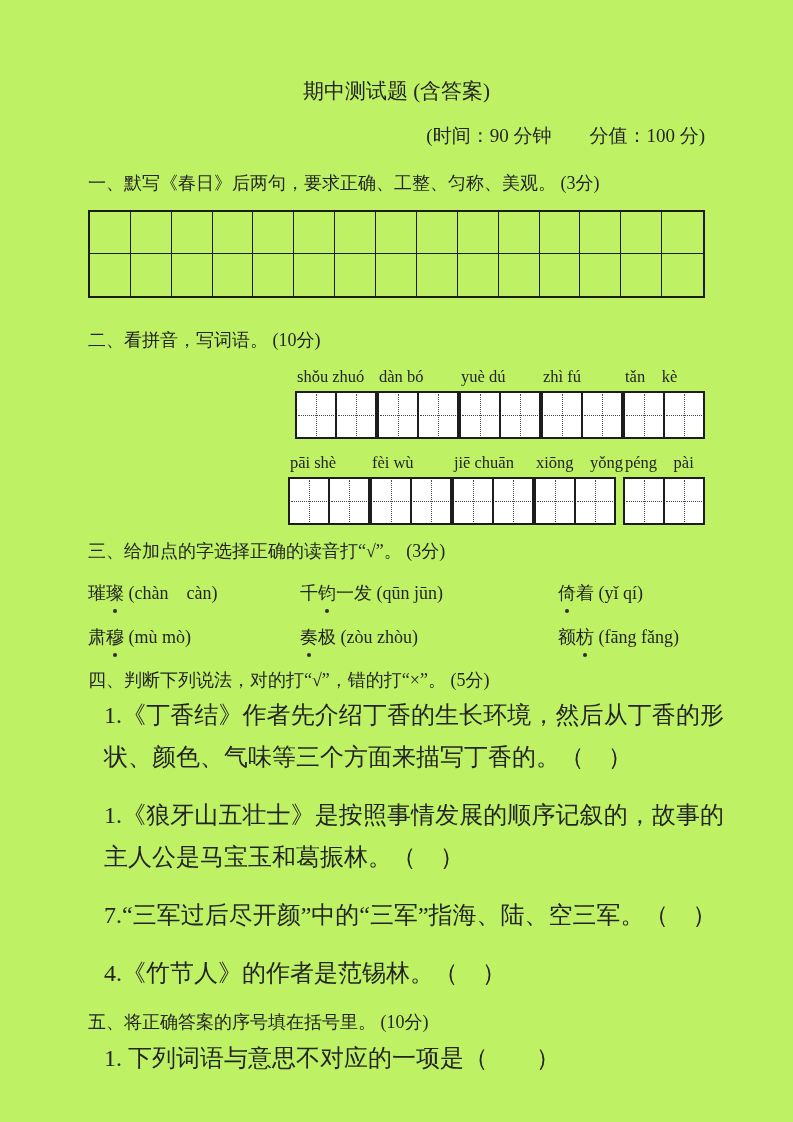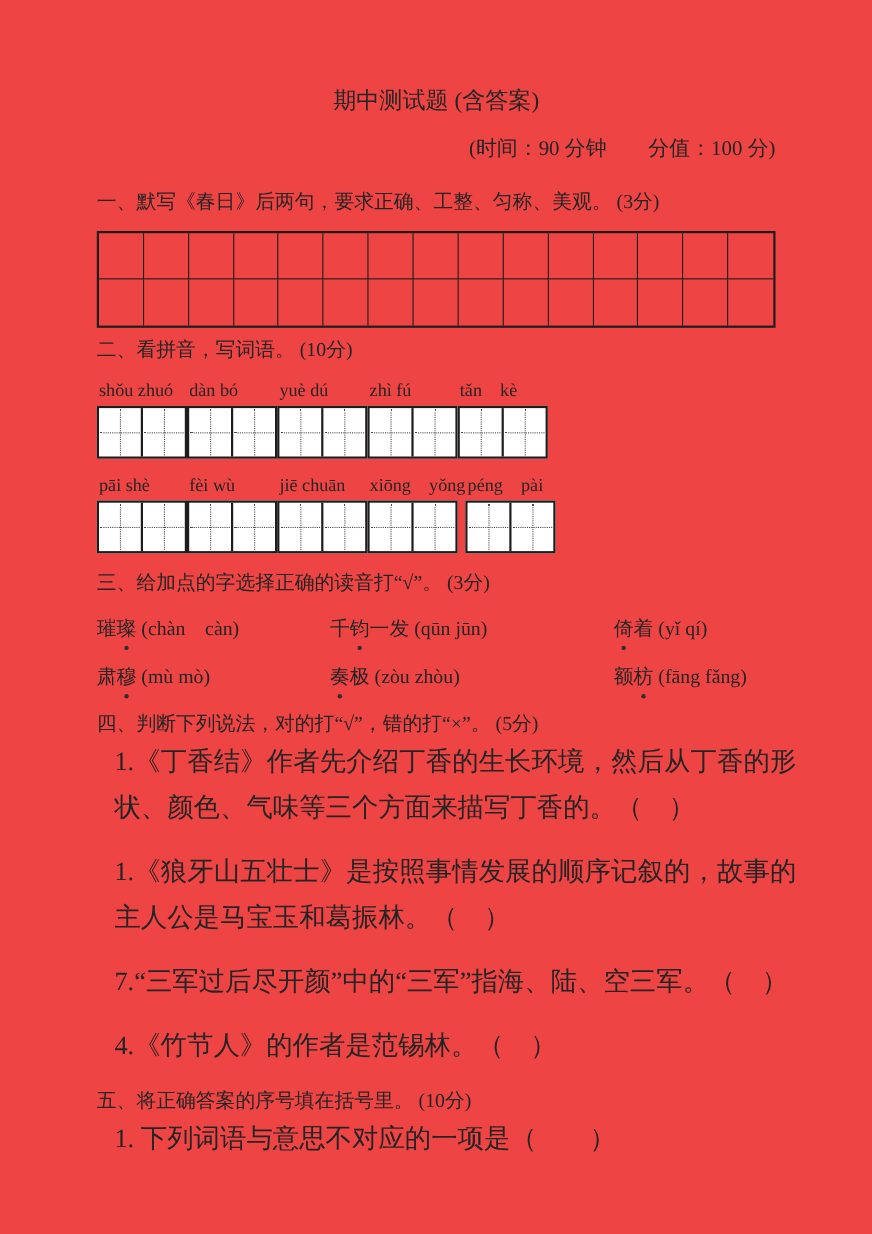--- a/index.html
+++ b/index.html
@@ -2,21 +2,21 @@
 <html><head>
 <meta charset="utf-8">
 <style>
   * { box-sizing: border-box; }
   html, body { margin: 0; padding: 0; background: #ffffff; }
   .page {
     position: relative;
     width: 793px;
     height: 1122px;
     margin: 0 auto;
-    background: #ef4444;
+    background: #bef264;
     color: #242424;
     font-family: "Liberation Serif", "DejaVu Serif", serif;
     padding: 78px 88px 0 88px;
     overflow: hidden;
   }
   .title {
     text-align: center;
     font-size: 21px;
     line-height: 26px;
     white-space: pre-wrap;
@@ -27,21 +27,21 @@
     line-height: 24px;
     margin-top: 20px;
     white-space: pre-wrap;
   }
   .heading {
     font-size: 18px;
     line-height: 25px;
     white-space: pre-wrap;
   }
   .mt-s1 { margin-top: 23px; }
-  .mt-s2 { margin-top: 8px; }
+  .mt-s2 { margin-top: 30px; }
   .mt-s3 { margin-top: 14px; }
   .mt-s4 { margin-top: 16px; }
   .mt-s5 { margin-top: 9px; }
 
   
   .writing-grid {
     margin-top: 14px;
     width: 617px;
     display: grid;
     grid-template-columns: repeat(15, 1fr);
@@ -49,21 +49,21 @@
     border: 2px solid #1d1d1d;
   }
   .wcell { border-right: 1px solid #1d1d1d; border-bottom: 1px solid #1d1d1d; }
   .wcell:nth-child(15n) { border-right: none; }
   .wcell:nth-child(n+16) { border-bottom: none; }
 
   
   .pinyin-row {
     width: 617px;
     display: flex;
-    justify-content: flex-start;
+    justify-content: flex-end;
     margin-top: 14px;
   }
   .pinyin-item { display: flex; flex-direction: column; }
   .pinyin-label {
     font-size: 16.5px;
     line-height: 19px;
     height: 19px;
     white-space: pre;
     padding-left: 2px;
   }

